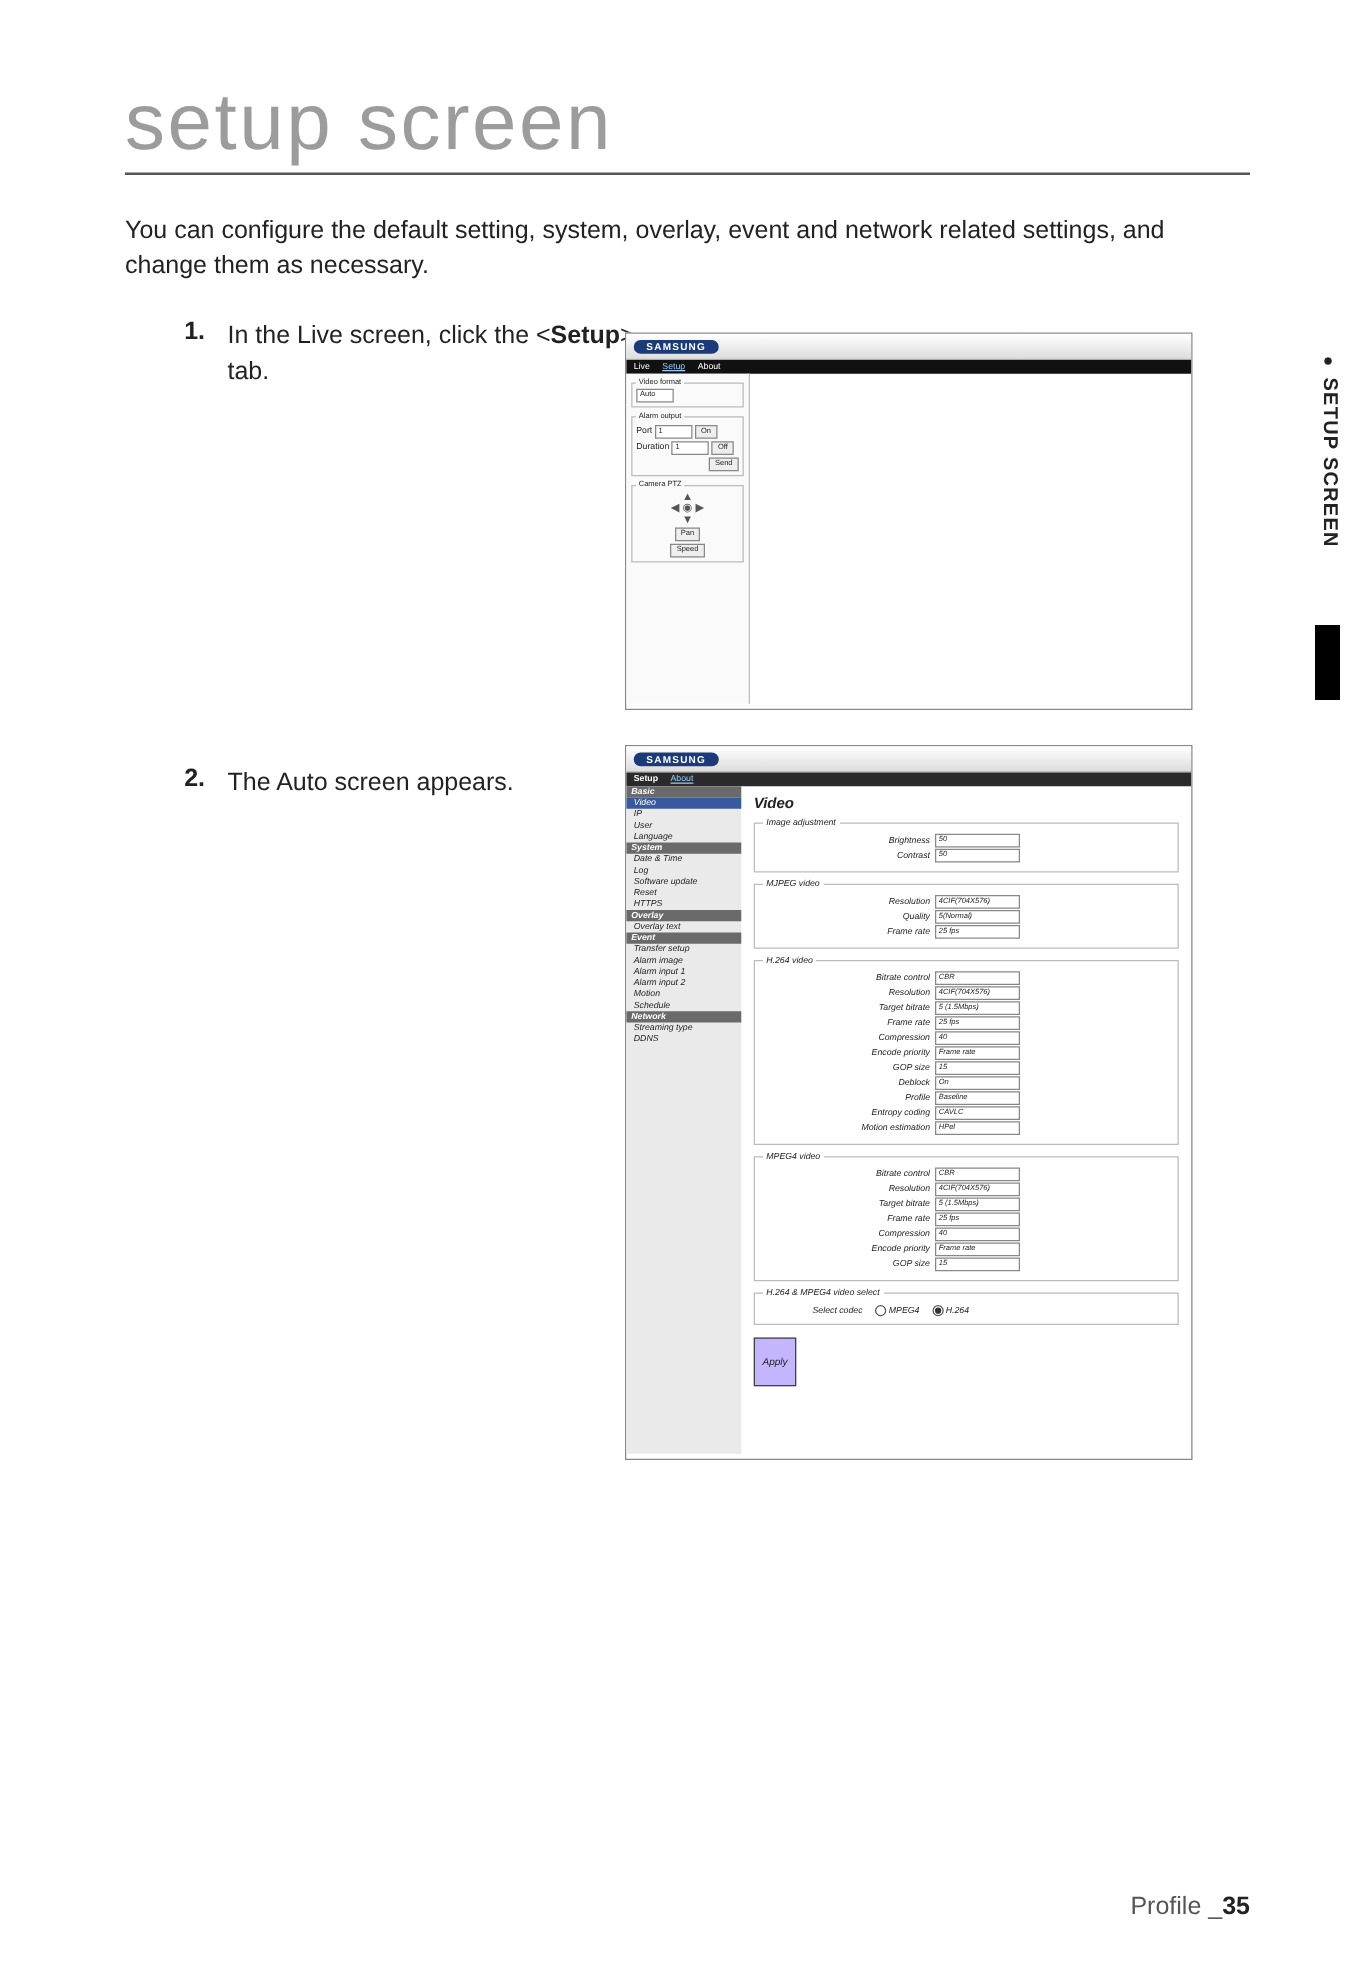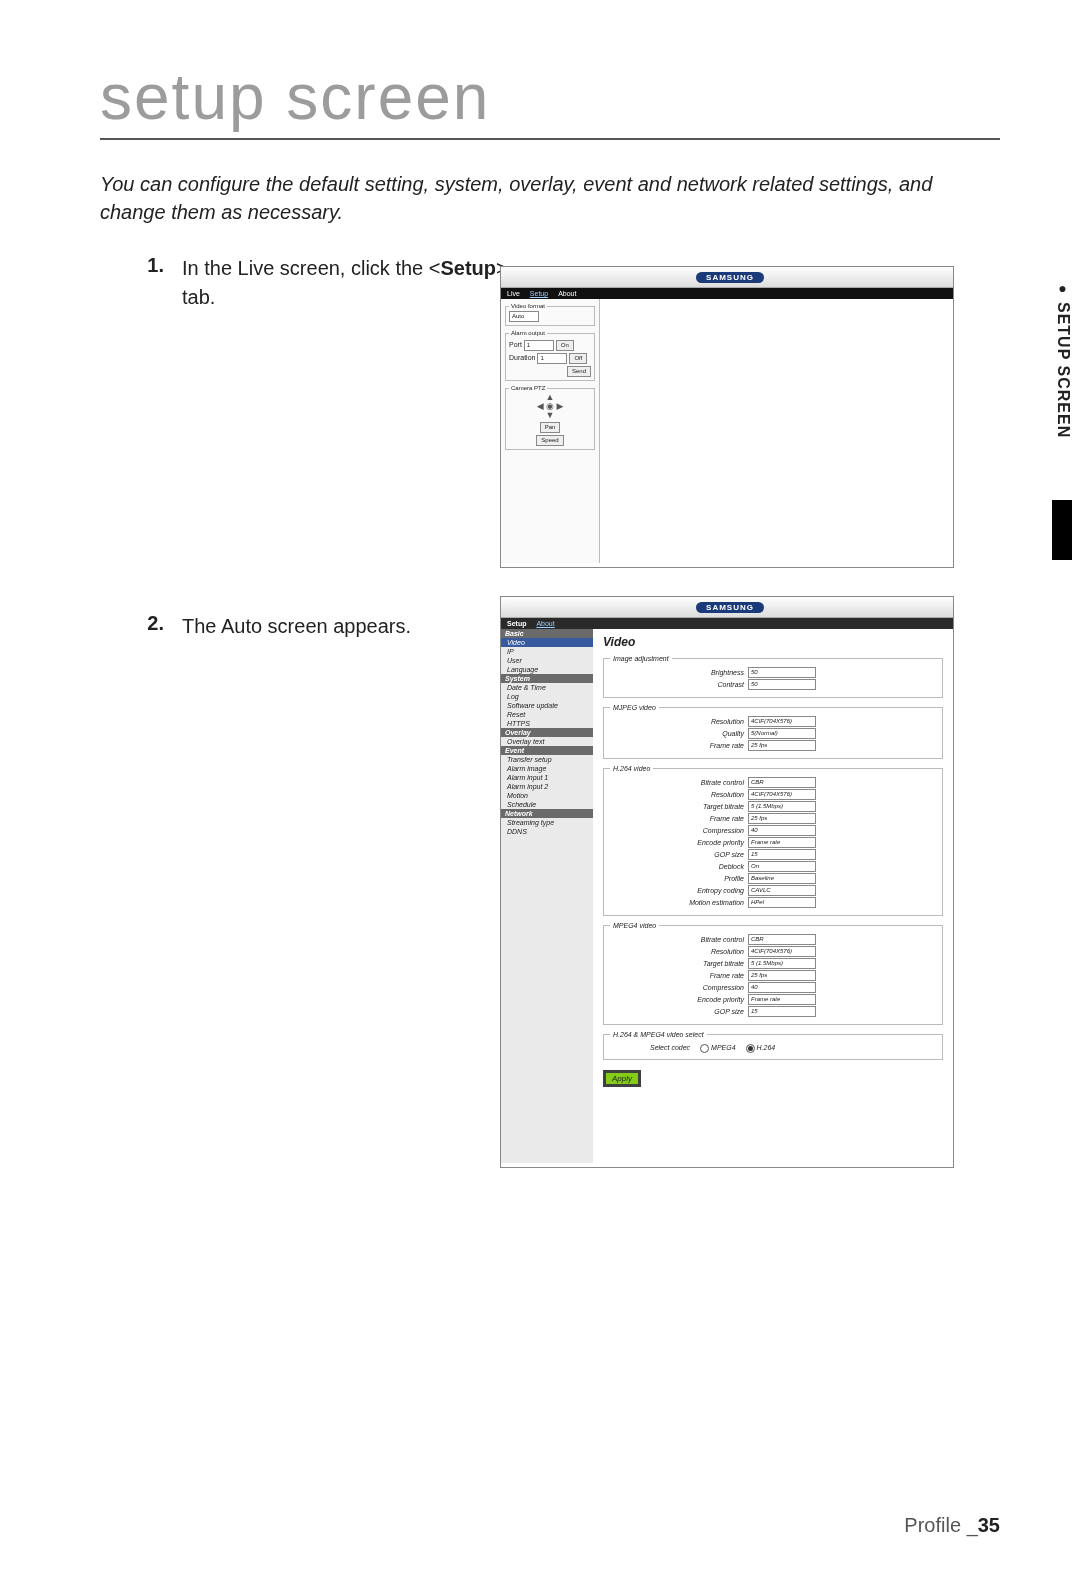--- a/index.html
+++ b/index.html
@@ -31,21 +31,20 @@
     font-weight: 700;
     letter-spacing: 0.5px;
     border-bottom: 2px solid #333;
     padding: 0 0 6px 0;
     margin: 0 0 22px 0;
   }
   .intro-text {
     font-size: 20px;
     line-height: 1.4;
     margin: 0 0 28px 0;
-    font-style: italic;
   }
   .steps {
     margin: 0;
     padding: 0;
     list-style: none;
   }
   .step-row {
     display: flex;
     align-items: flex-start;
     gap: 18px;
@@ -107,21 +106,20 @@
     color: #222;
     overflow: hidden;
   }
   .brand-bar {
     height: 20px;
     background: linear-gradient(#fff,#ddd);
     border-bottom: 1px solid #aaa;
     padding-left: 6px;
     display: flex;
     align-items: center;
-    justify-content: center;
   }
   .brand-oval {
     background: #1a3a7a;
     color: #fff;
     font-weight: 700;
     padding: 1px 10px;
     border-radius: 8px;
     font-size: 8px;
     letter-spacing: 1px;
   }
@@ -265,23 +263,23 @@
   .codec-sel .radio {
     display:inline-block; width:7px; height:7px; border:1px solid #555; border-radius:50%;
     vertical-align: middle; margin: 0 2px 0 8px; position:relative;
   }
   .codec-sel .radio.checked::after{
     content:""; position:absolute; inset:1px; border-radius:50%; background:#333;
   }
   .apply-btn {
     margin-top: 4px;
     display:inline-block;
-    border:3px solid #404040;
-    background:#84cc16;
-    padding:1px 6px;
+    border:1px solid #404040;
+    background:#c4b5fd;
+    padding:14px 6px;
     font-size:8px;
   }
 
   
   .footer {
     position: absolute;
     bottom: 34px;
     right: 80px;
     font-size: 20px;
     color: #555;

